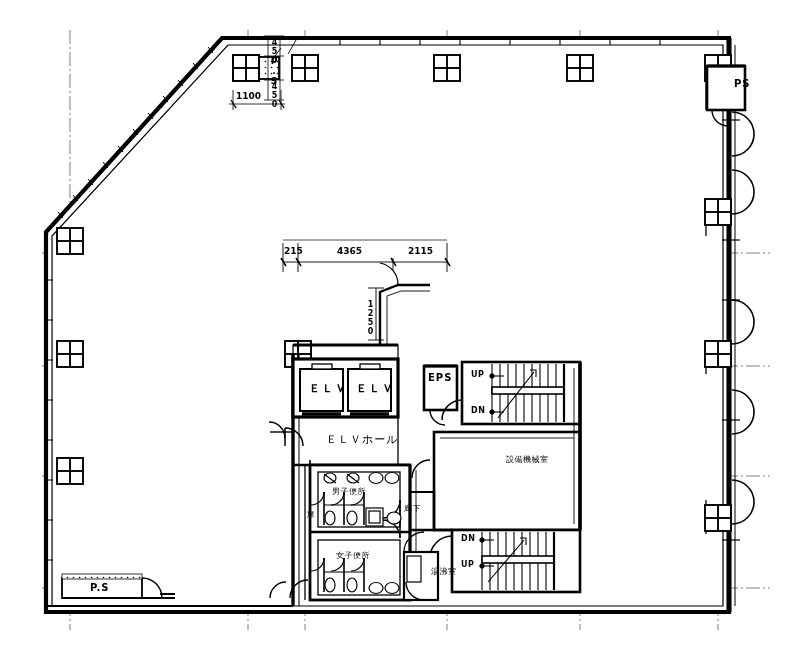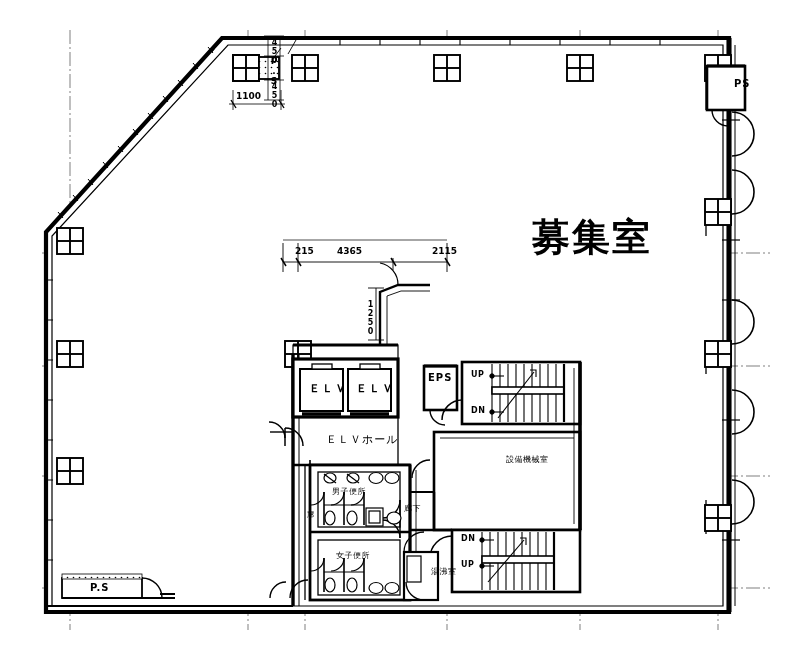--- a/index.html
+++ b/index.html
@@ -452,21 +452,20 @@
     <line x1="46" y1="606" x2="293" y2="606" stroke-width="2.2"></line>
     <line x1="46" y1="612" x2="729" y2="612" stroke-width="4.2"></line>
   </g>
 
   <g stroke="#000" stroke-width="1.4" fill="none">
     <line x1="270" y1="432" x2="293" y2="432"></line>
   </g>
 
 </svg>
 
-<div class="lbl lbl-title" style="left:532px; top:218px;">募集室</div>
 
 <div class="lbl lbl-elv" style="left:309px; top:383px;">ＥＬＶ</div>
 <div class="lbl lbl-elv" style="left:356px; top:383px;">ＥＬＶ</div>
 
 <div class="lbl lbl-room" style="left:326px; top:434px;text-align:center;">ＥＬＶホール</div>
 
 <div class="lbl lbl-tag" style="left:428px; top:373px;">EPS</div>
 
 <div class="lbl lbl-tag" style="left:716px; top:79px;padding-left:18px;">PS</div>
 
@@ -489,19 +488,19 @@
 <div class="lbl lbl-tag-sm" style="left:471px; top:371px;">UP</div>
 <div class="lbl lbl-tag-sm" style="left:471px; top:407px;">DN</div>
 <div class="lbl lbl-tag-sm" style="left:461px; top:535px;">DN</div>
 <div class="lbl lbl-tag-sm" style="left:461px; top:561px;">UP</div>
 
 <div class="lbl lbl-dim" style="left:236px; top:92px;">1100</div>
 
 <div class="lbl lbl-dim vert" style="left:270px; top:38px; font-size:8px;">450</div>
 <div class="lbl lbl-dim vert" style="left:270px; top:82px; font-size:8px;">450</div>
 
-<div class="lbl lbl-dim" style="left:284px; top:247px;padding-left:11px;">215</div>
+<div class="lbl lbl-dim" style="left:284px; top:247px;">215</div>
 <div class="lbl lbl-dim" style="left:337px; top:247px;">4365</div>
-<div class="lbl lbl-dim" style="left:408px; top:247px;margin-left:24px;">2115</div>
+<div class="lbl lbl-dim" style="left:408px; top:247px;">2115</div>
 
 <div class="lbl lbl-dim vert" style="left:366px; top:300px; font-size:8px;">1250</div>
 
 </div>
 
 </body></html>

